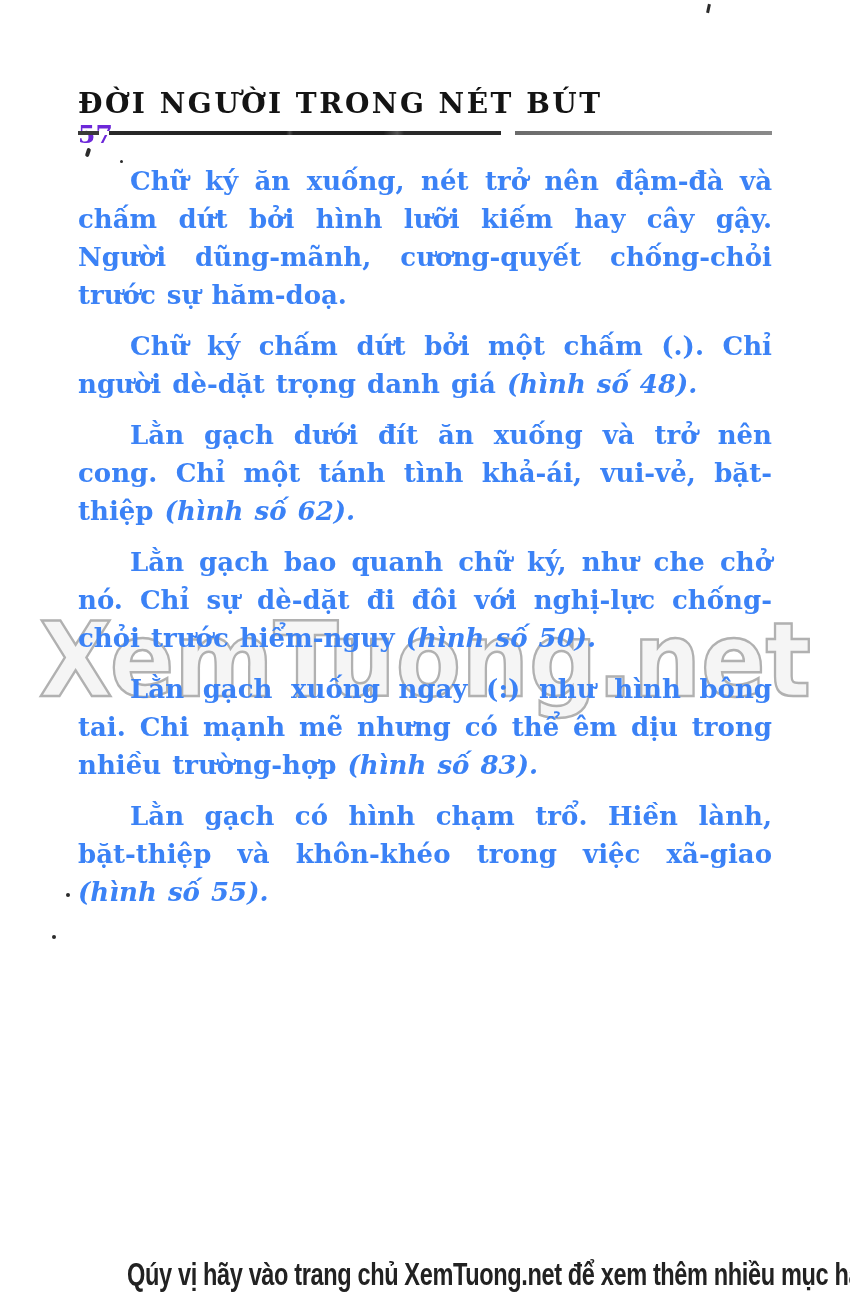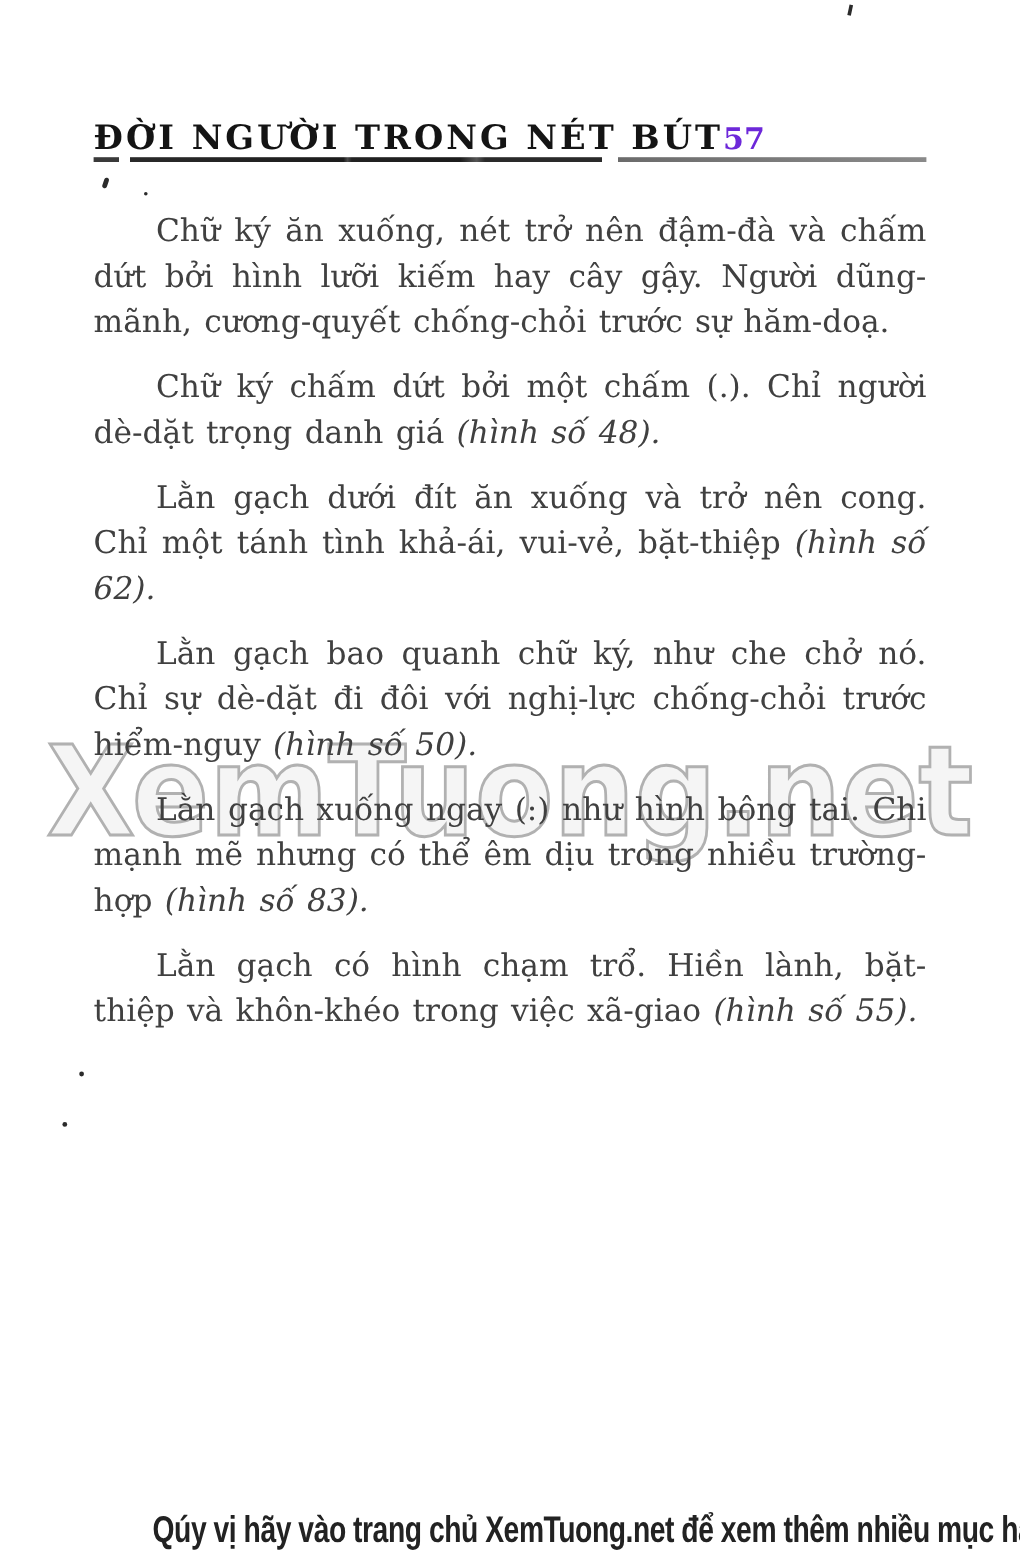--- a/index.html
+++ b/index.html
@@ -11,22 +11,22 @@
     overflow: hidden;
   }
   .page {
     position: absolute; inset: 0;
     background: #ffffff;
     color: #121212;
   }
   
   .header {
     position: absolute;
-    top: 98px; left: 78px; right: 76px;
-    display: flex; align-items: baseline; justify-content: flex-start;
+    top: 87px; left: 78px; right: 76px;
+    display: flex; align-items: baseline; justify-content: flex-start; flex-direction: column;
   }
   .header-title {
     font-size: 28px; font-weight: bold;
     letter-spacing: 2.5px;
     white-space: nowrap;
     color: #141414;
   }
   .page-number {
     font-size: 25px; font-weight: bold;
     color: #6d28d9;
@@ -58,27 +58,27 @@
     z-index: 0;
     opacity: 0.9;
   }
   
   .content {
     position: absolute;
     top: 158px; left: 78px; width: 694px;
     z-index: 1;
   }
   .para {
-    margin: 16px 0 13px 0;
+    margin: 4px 0 13px 0;
     font-size: 26px;
-    font-weight: normal;
+    font-weight: bold;
     line-height: 38px;
     text-align: justify;
     text-indent: 52px;
-    color: #404040;
+    color: #3b82f6;
     word-spacing: 2px;
   }
   .para .ref { font-style: italic; }
   
   .footer {
     position: absolute;
     bottom: 6px; left: 0; right: 0;
     text-align: center;
     z-index: 2;
   }

